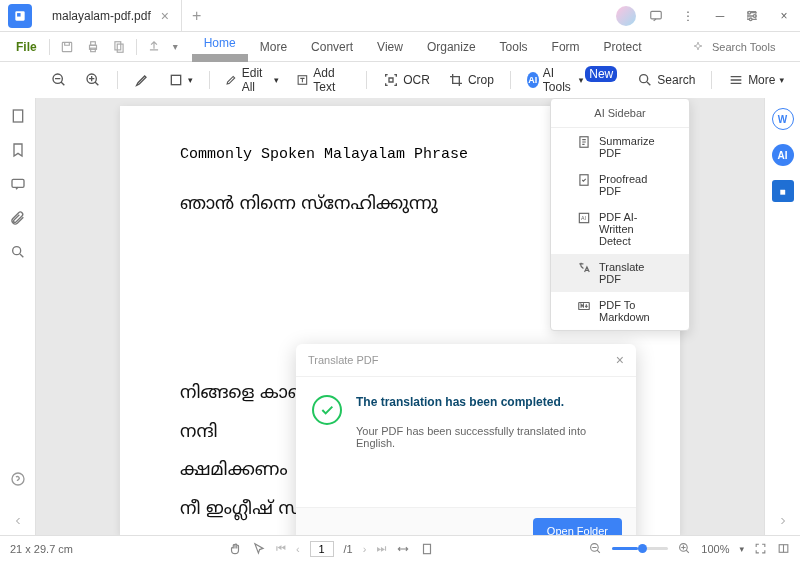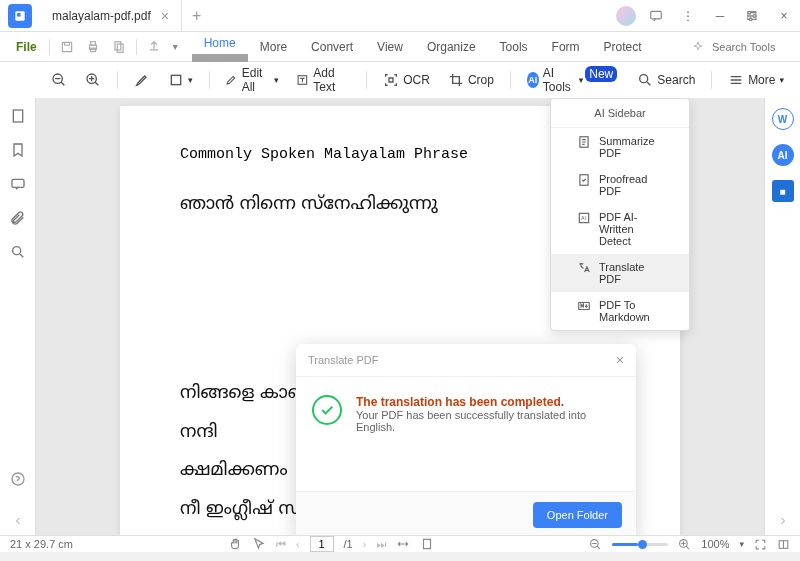--- a/index.html
+++ b/index.html
@@ -48,26 +48,26 @@
 .ai-dropdown .dd-header { padding: 8px 12px; text-align: center; border-bottom: 1px solid #eee; color: #555; }
 .ai-dropdown .dd-item { padding: 7px 26px; display: flex; align-items: flex-start; gap: 8px; color: #333; }
 .ai-dropdown .dd-item.highlighted { background: #f0f0f0; }
 .ai-dropdown .dd-icon { width: 14px; height: 14px; color: #666; flex-shrink: 0; }
 
 .modal { position: absolute; top: 246px; left: 260px; width: 340px; background: #fff; border-radius: 6px; box-shadow: 0 4px 20px rgba(0,0,0,0.18); z-index: 20; }
 .modal-header { display: flex; align-items: center; padding: 8px 12px; color: #999; font-size: 11px; border-bottom: 1px solid #f0f0f0; }
 .modal-close { margin-left: auto; color: #999; font-size: 14px; }
 .modal-body { display: flex; padding: 18px 16px; gap: 14px; }
 .check-circle { width: 30px; height: 30px; border: 2px solid #22c55e; border-radius: 50%; display: flex; align-items: center; justify-content: center; color: #22c55e; flex-shrink: 0; }
-.modal-title { font-size: 12px; font-weight: 600; color: #c2410c; margin-bottom: 0; }
+.modal-title { font-size: 12px; font-weight: 600; color: #0c4a6e; margin-bottom: 16px; }
 .modal-msg { font-size: 11px; color: #666; }
 .modal-footer { padding: 10px 14px; background: #fafafa; display: flex; justify-content: flex-end; border-top: 1px solid #f0f0f0; border-radius: 0 0 6px 6px; margin-top: 40px; }
 .btn-primary { background: #3b82f6; color: #fff; border: none; padding: 7px 14px; border-radius: 4px; font-size: 11px; }
 
-.statusbar { height: 17px; background: #fff; border-top: 1px solid #e0e0e0; display: flex; align-items: center; padding: 0 10px; font-size: 11px; color: #666; }
+.statusbar { height: 26px; background: #fff; border-top: 1px solid #e0e0e0; display: flex; align-items: center; padding: 0 10px; font-size: 11px; color: #666; }
 .statusbar .status-left { }
 .statusbar .status-center { margin: 0 auto; display: flex; align-items: center; gap: 10px; }
 .statusbar .status-right { display: flex; align-items: center; gap: 10px; }
 .page-input { width: 24px; height: 16px; font-size: 11px; text-align: center; border: 1px solid #ccc; }
 .zoom-slider { width: 56px; height: 3px; background: #ddd; position: relative; border-radius: 2px; }
 .zoom-slider::before { content:''; position: absolute; left: 0; width: 45%; height: 3px; background: #3b82f6; border-radius: 2px; }
 .zoom-slider::after { content:''; position: absolute; left: 45%; top: -3px; width: 9px; height: 9px; background: #3b82f6; border-radius: 50%; }
 
 svg { display: block; }
 </style>

